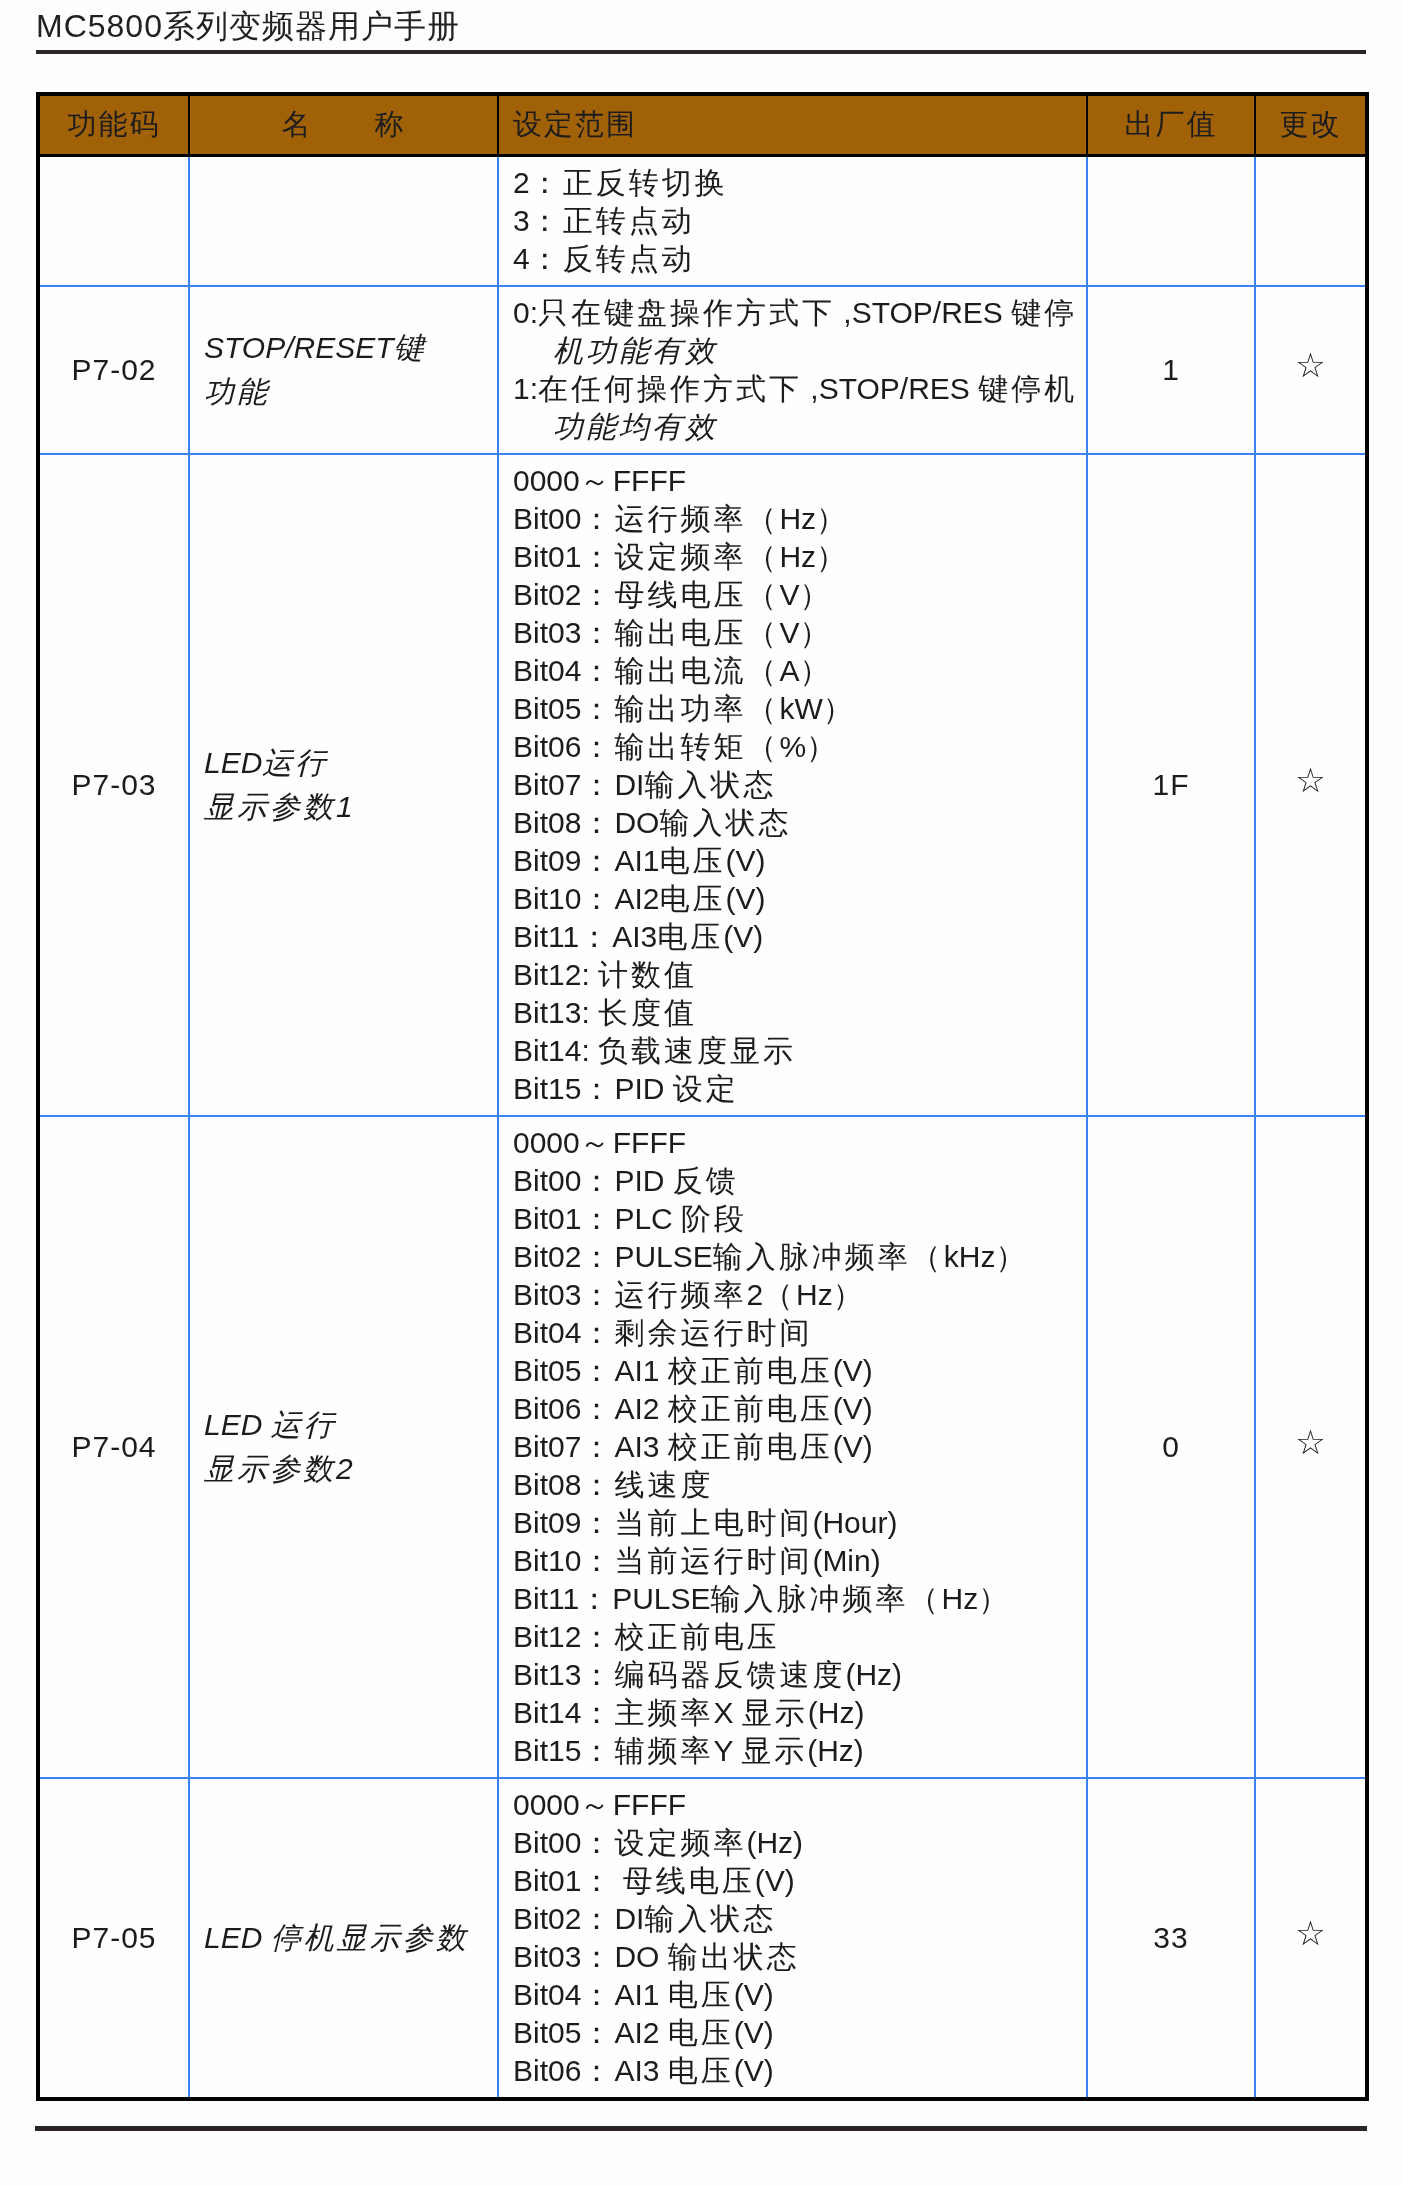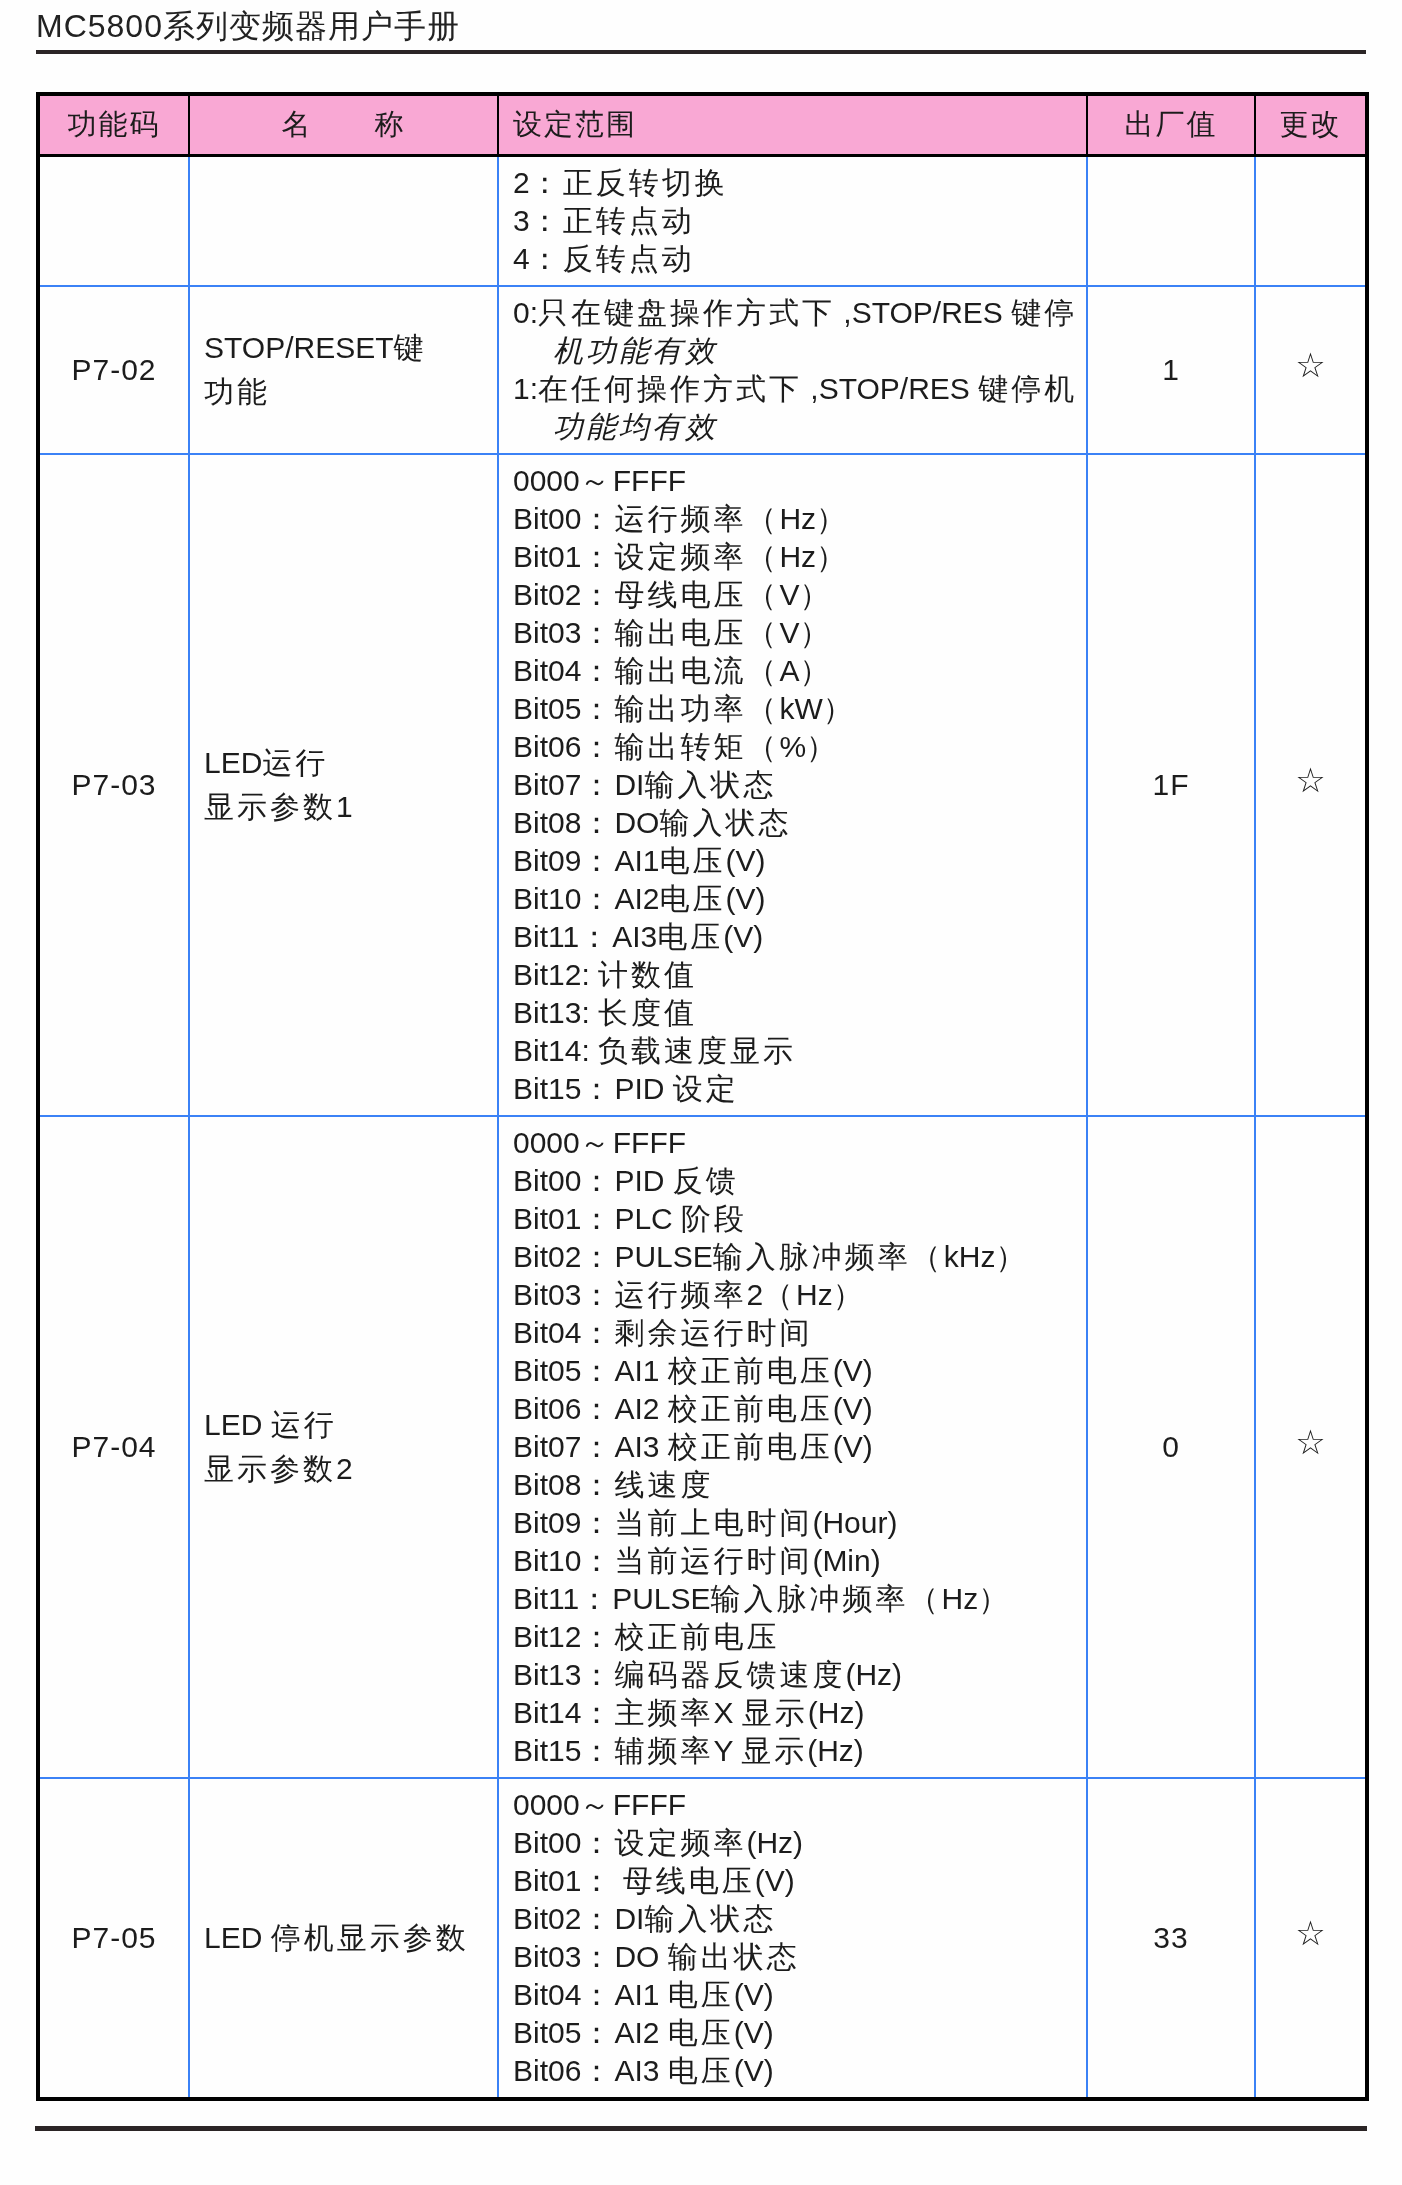--- a/index.html
+++ b/index.html
@@ -29,38 +29,38 @@
     table-layout:fixed;
     width:1330px;
     border:4px solid #000;
   }
   col.c-code{width:151px;}
   col.c-name{width:309px;}
   col.c-range{width:589px;}
   col.c-default{width:168px;}
   col.c-change{width:112px;}
   th{
-    background:#f9a8d4;
+    background:#a16207;
     border:2px solid #000;
     border-bottom:3px solid #000;
     height:56px;
     font-size:29px;
     font-weight:400;
     text-align:center;
     letter-spacing:2px;
   }
   th.h-range{text-align:left;padding-left:14px;}
   td{
     border:2px solid #3b82f6;
     vertical-align:middle;
     font-size:30px;
   }
   td.code{text-align:center;letter-spacing:1px;}
   td.name{padding:8px 6px 8px 14px;}
-  .name-line{line-height:44px;white-space:nowrap;}
+  .name-line{line-height:44px;white-space:nowrap;font-style:italic;}
   td.range{padding:7px 6px 7px 14px;}
   .range-line{line-height:38px;white-space:nowrap;}
   .range-line.indent{padding-left:40px;font-style:italic;}
   td.default{text-align:center;letter-spacing:1px;}
   td.change{text-align:center;}
   .cjk{letter-spacing:3px;}
   .star{font-size:34px;line-height:34px;display:inline-block;transform:translateY(-4px);}
   .footer-rule{
     position:absolute;
     left:35px;right:35px;top:2126px;

